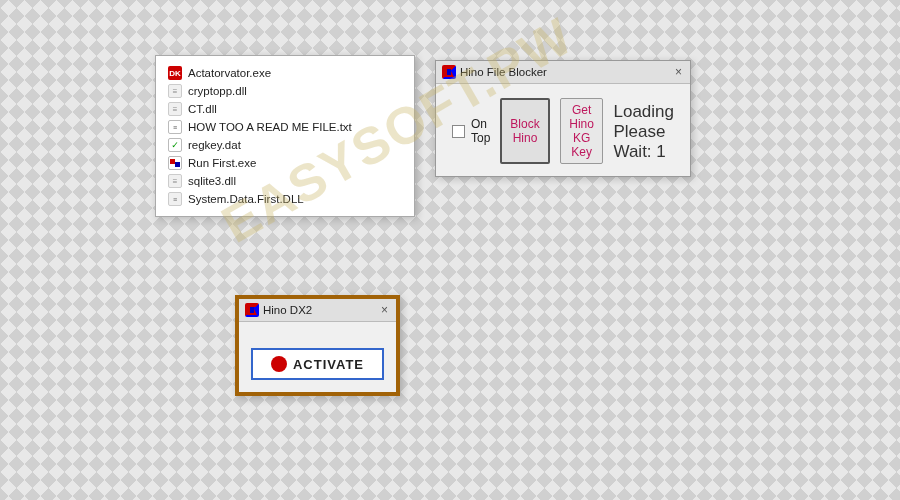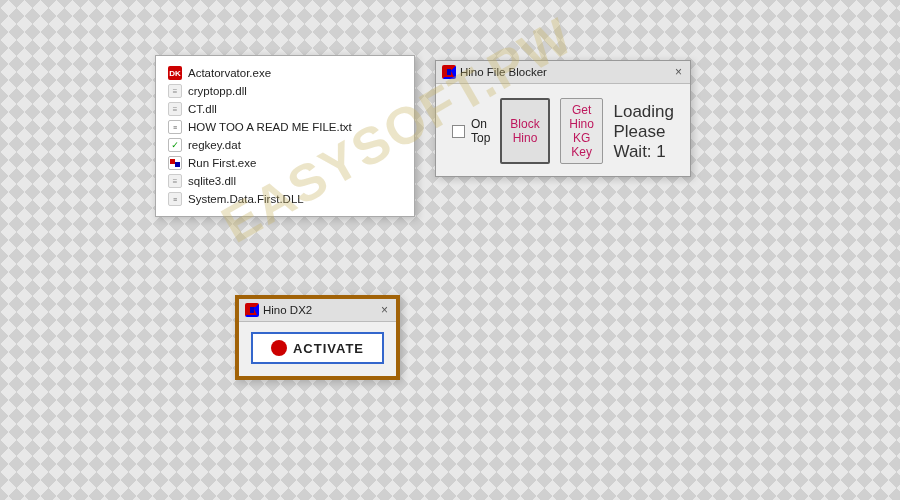--- a/index.html
+++ b/index.html
@@ -201,20 +201,21 @@
       font-weight: bold;
       letter-spacing: 1px;
       padding: 6px 10px;
       width: 100%;
       cursor: pointer;
       text-align: center;
       display: flex;
       align-items: center;
       gap: 6px;
       justify-content: center;
+      margin-top: 16px;
     }
 
     .activate-icon {
       width: 16px;
       height: 16px;
       background: #c00;
       border-radius: 50%;
       display: inline-block;
       flex-shrink: 0;
     }

